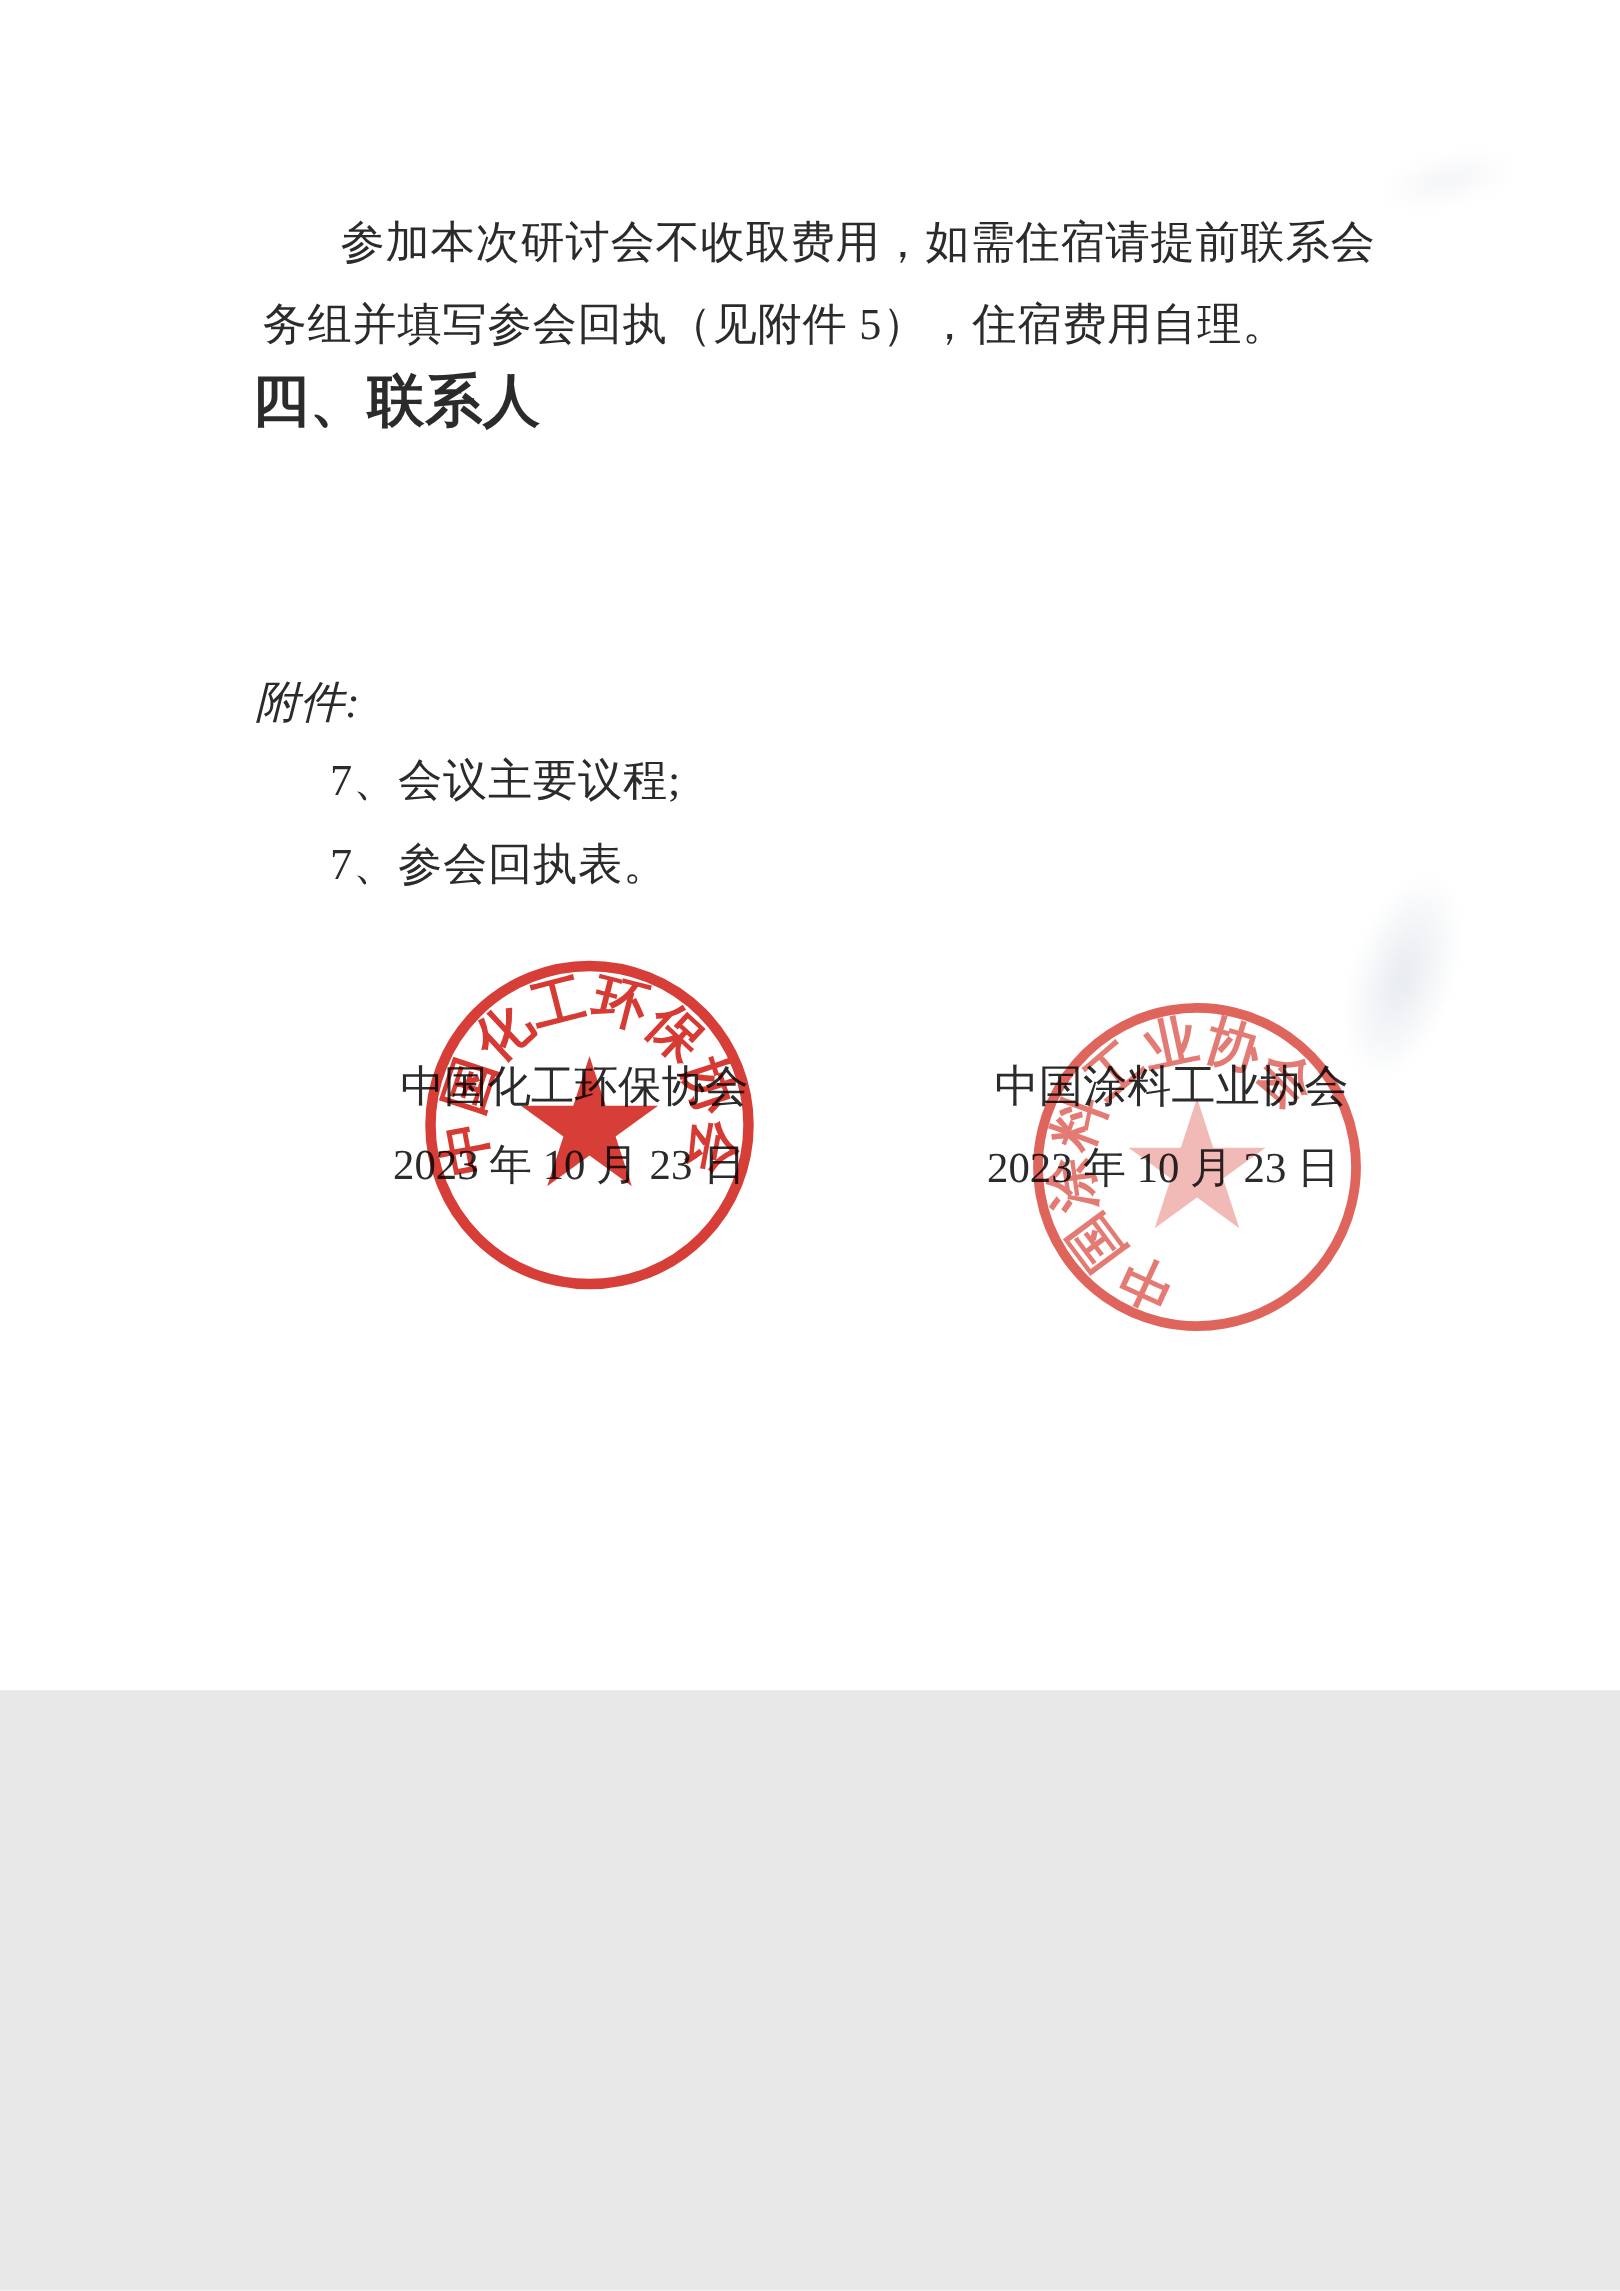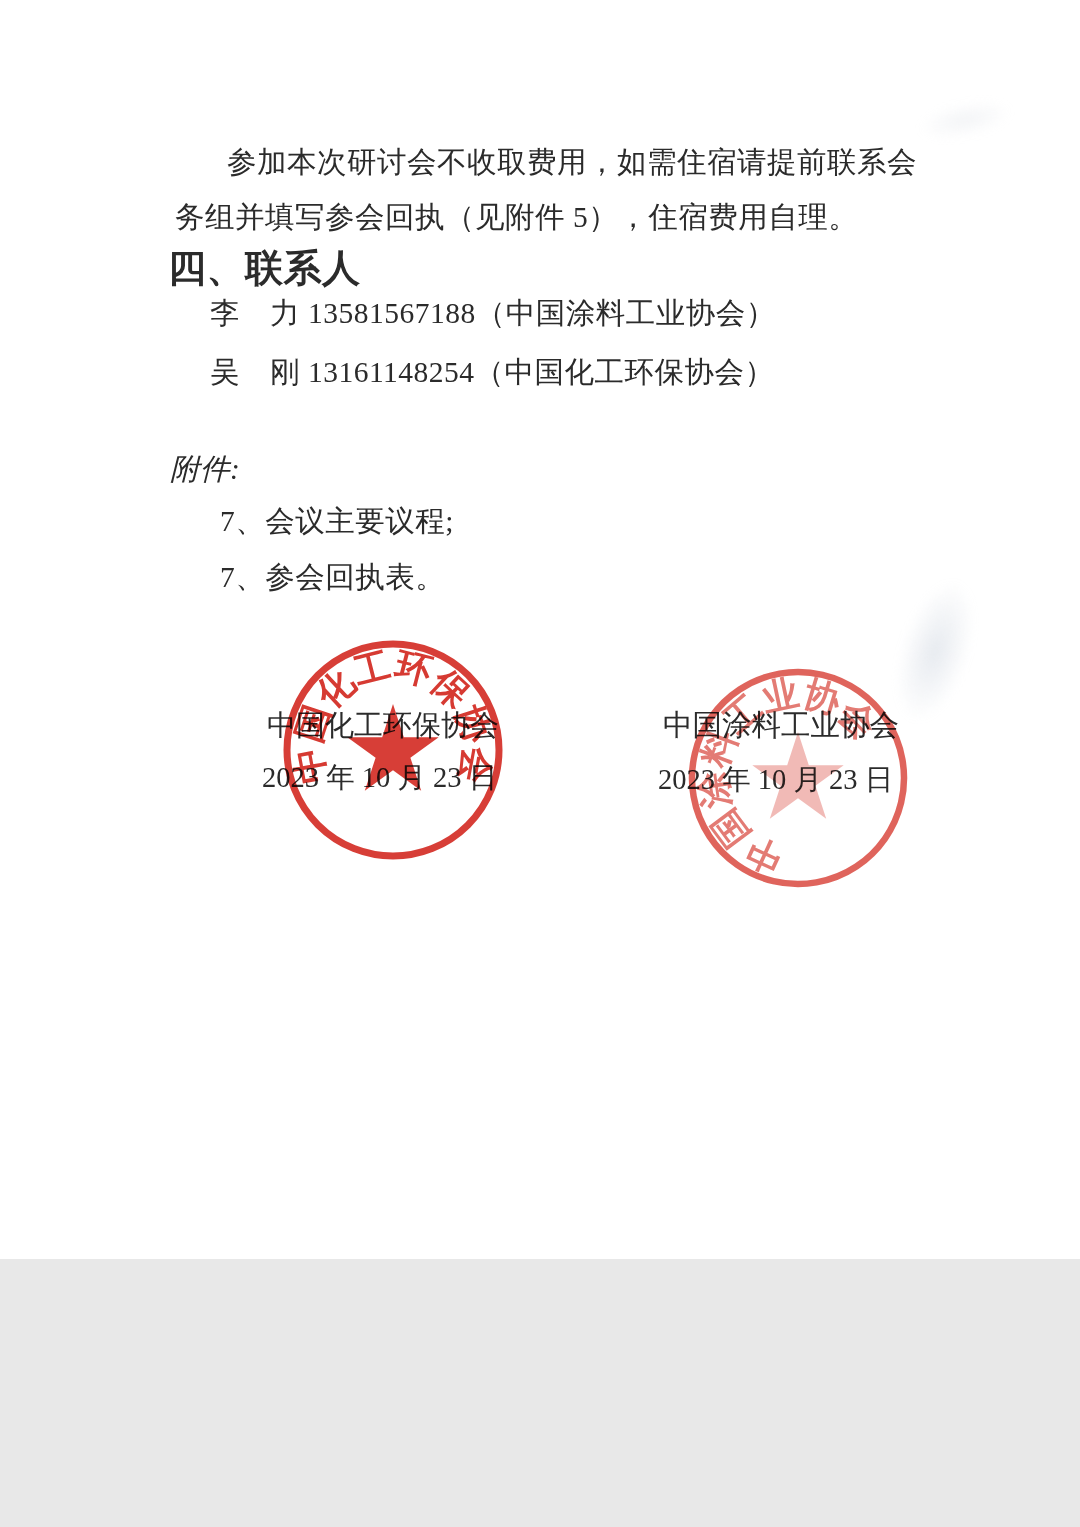--- a/index.html
+++ b/index.html
@@ -1,19 +1,19 @@
 <!DOCTYPE html>
 <html><head>
 <meta charset="utf-8">
 <style>
   html, body { margin: 0; padding: 0; background: #e8e8e8; }
   .page {
     position: relative;
     width: 1080px;
-    height: 1259px;
+    height: 1127px;
     margin: 0 auto;
     background: #ffffff;
     overflow: hidden;
     font-family: "Liberation Serif", serif;
     color: #2b2b2b;
   }
   .ln {
     position: absolute;
     margin: 0;
     white-space: nowrap;
@@ -82,22 +82,20 @@
 </head>
 <body>
 
 <div class="page">
 
   <p class="ln para1">参加本次研讨会不收取费用，如需住宿请提前联系会</p>
   <p class="ln para2">务组并填写参会回执（见附件 5），住宿费用自理。</p>
 
   <p class="ln heading">四、联系人</p>
 
-  <p class="ln contact1">李　力  13581567188（中国涂料工业协会）</p>
-  <p class="ln contact2">吴　刚  13161148254（中国化工环保协会）</p>
 
   <p class="ln attach-label">附件:</p>
   <p class="ln attach1">7、会议主要议程;</p>
   <p class="ln attach2">7、参会回执表。</p>
 
   <p class="ln sig-org-left">中国化工环保协会</p>
   <p class="ln sig-date-left">2023 年 10 月 23 日</p>
 
   <p class="ln sig-org-right">中国涂料工业协会</p>
   <p class="ln sig-date-right">2023 年 10 月 23 日</p>

